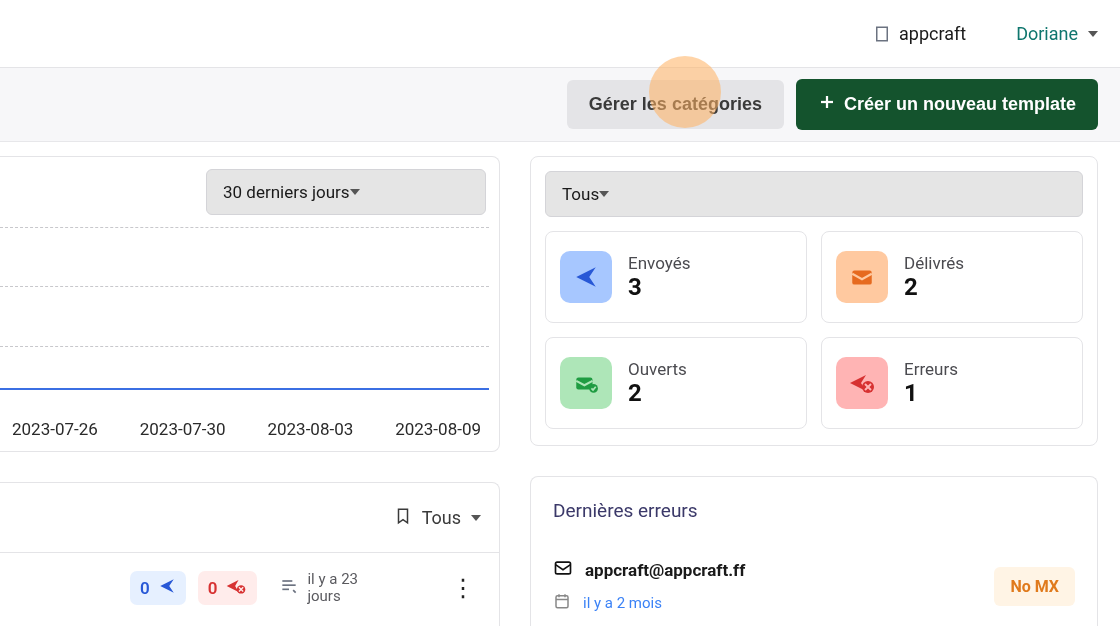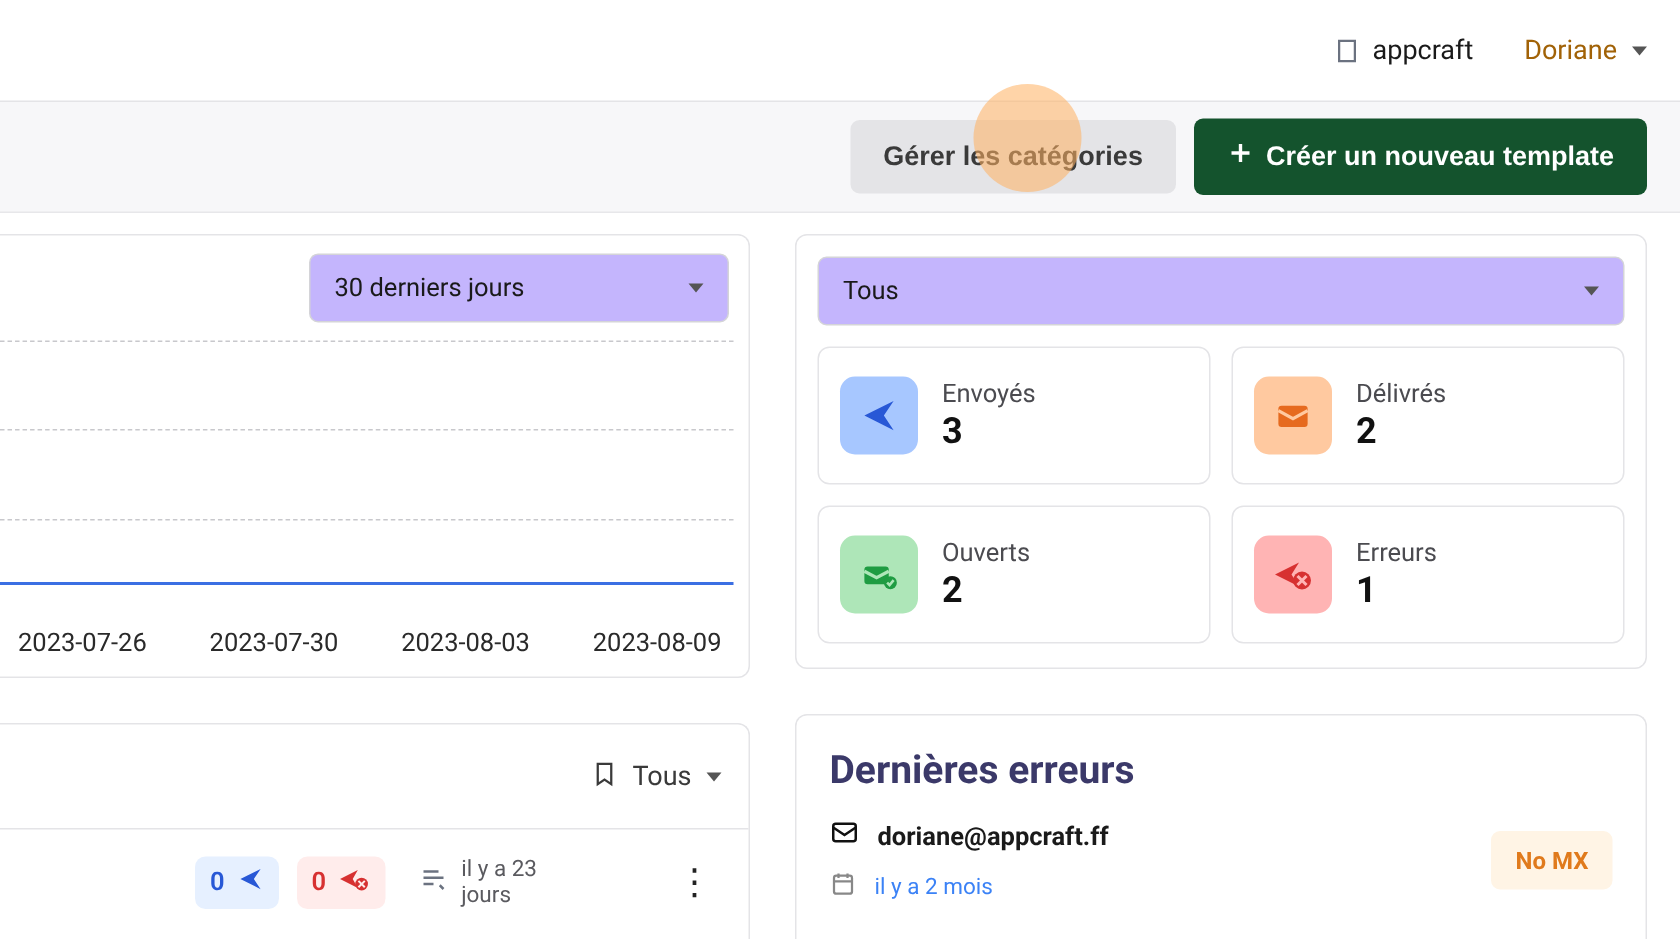--- a/index.html
+++ b/index.html
@@ -29,22 +29,23 @@
     color: #1a1a1a;
   }
   .topbar .building-icon {
     display: inline-flex;
   }
   .topbar .user {
     display: flex;
     align-items: center;
     gap: 10px;
     font-size: 18px;
-    color: #a16207;
+    color: #0f766e;
     cursor: pointer;
+    margin-left: 16px;
   }
   .actionbar {
     height: 74px;
     background: #f7f7f9;
     display: flex;
     align-items: center;
     justify-content: flex-end;
     padding: 0 22px;
     gap: 12px;
     border-bottom: 1px solid #e7e7ea;
@@ -98,28 +99,28 @@
   }
   .chart-panel {
     border-top-left-radius: 0;
     border-bottom-left-radius: 0;
     border-left: none;
     height: 296px;
     position: relative;
     padding-top: 12px;
   }
   .select {
-    background: #c4b5fd;
+    background: #e5e5e5;
     border: 1px solid #d4d4d8;
     border-radius: 6px;
     padding: 12px 16px;
     font-size: 17px;
     display: flex;
     align-items: center;
-    justify-content: space-between;
+    justify-content: flex-start;
     cursor: pointer;
   }
   .select.period { width: 280px; margin-left: 206px; }
   .tous-row {
     display: flex;
     align-items: center;
     gap: 10px;
     color: #3a3a3a;
     cursor: pointer;
   }
@@ -234,24 +235,24 @@
   .reltime { color: #5a5a5f; font-size: 15px; line-height: 1.15; width:70px; }
   .kebab { font-size: 24px; color: #222; cursor: pointer; padding: 0 6px; }
   .errors-panel {
     border-bottom: none;
     border-bottom-left-radius: 0;
     border-bottom-right-radius: 0;
     padding: 22px;
     min-height: 150px;
   }
   .errors-title {
-    font-size: 26px;
-    font-weight: 700;
+    font-size: 19px;
+    font-weight: 400;
     color: #3b3969;
-    margin-bottom: 16px;
+    margin-bottom: 36px;
   }
   .error-row {
     display: flex;
     align-items: center;
     justify-content: space-between;
   }
   .error-left { display: flex; flex-direction: column; gap: 10px; }
   .error-email {
     display: flex;
     align-items: center;
@@ -461,21 +462,21 @@
       <div class="errors-title">Dernières erreurs</div>
       <div class="error-row">
         <div class="error-left">
           <div class="error-email">
             <span>
               <svg width="20" height="20" viewBox="0 0 24 24" fill="none" stroke="#111" stroke-width="2">
                   <rect x="3" y="5" width="18" height="14" rx="2"></rect>
                   <path d="M3 8l9 6 9-6"></path>
                 </svg>
             </span>
-            <span>doriane@appcraft.ff</span>
+            <span>appcraft@appcraft.ff</span>
           </div>
           <div class="error-time">
             <span>
               <svg width="18" height="18" viewBox="0 0 24 24" fill="none" stroke="#888" stroke-width="2">
                   <rect x="4" y="5" width="16" height="16" rx="2"></rect>
                   <line x1="4" y1="10" x2="20" y2="10"></line>
                   <line x1="8" y1="3" x2="8" y2="7"></line>
                   <line x1="16" y1="3" x2="16" y2="7"></line>
                 </svg>
             </span>

